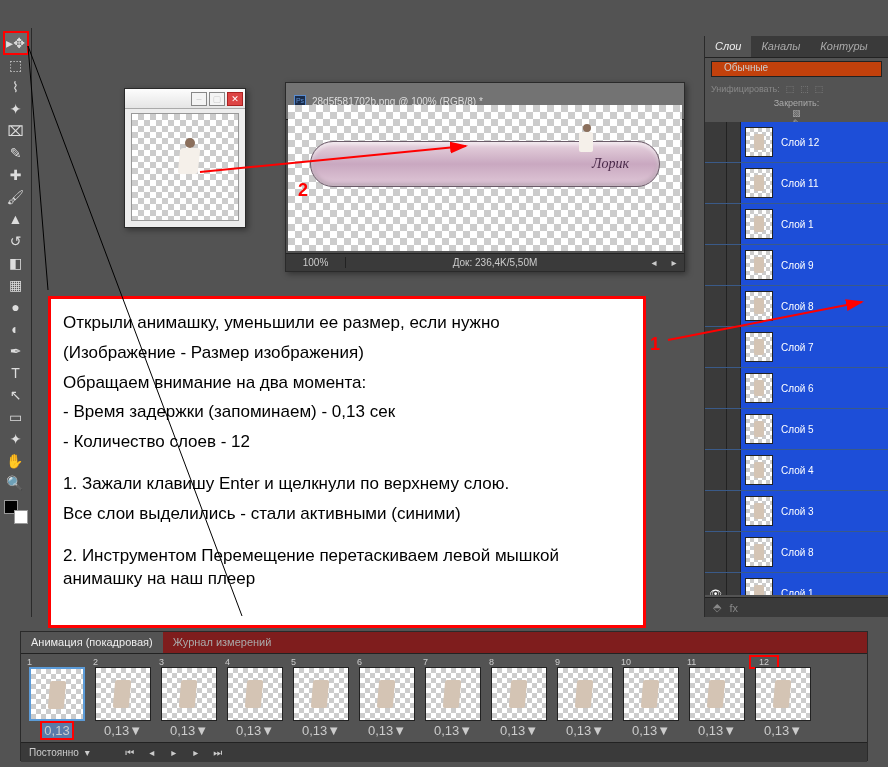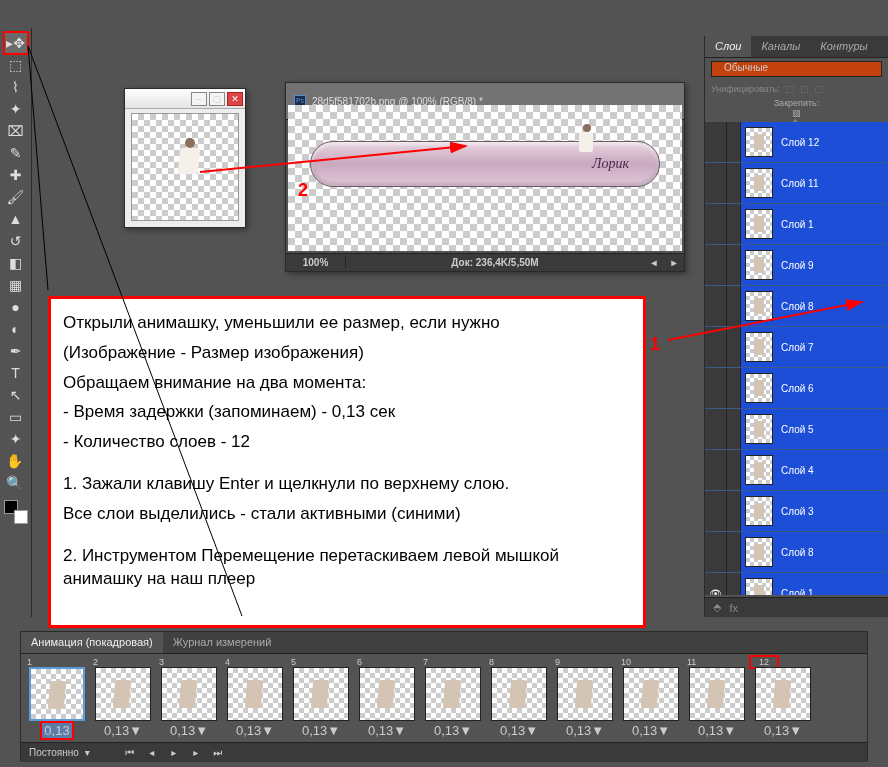--- a/index.html
+++ b/index.html
@@ -33,21 +33,21 @@
     linear-gradient(45deg,#ccc 25%,transparent 25%),linear-gradient(-45deg,#ccc 25%,transparent 25%),
     linear-gradient(45deg,transparent 75%,#ccc 75%),linear-gradient(-45deg,transparent 75%,#ccc 75%);
     background-size:14px 14px;background-position:0 0,0 7px,7px -7px,-7px 0;background-color:#fff;}
   .pill{position:absolute;top:36px;left:22px;width:350px;height:46px;border-radius:23px;
     background:linear-gradient(#e8d5e0,#c9a8c0,#e0c8d8);border:1px solid #6a5a68;
     box-shadow:inset 0 2px 4px rgba(255,255,255,.7),inset 0 -2px 4px rgba(0,0,0,.2);}
   .pill .sig{position:absolute;right:30px;top:14px;font-style:italic;font-family:cursive;color:#4a2a4a;font-size:14px;text-align:right;}
   .pilldancer{position:absolute;right:60px;top:-22px;width:30px;height:50px;}
   .pilldancer::before{content:"";position:absolute;width:8px;height:8px;border-radius:50%;background:#8b6f5c;top:4px;left:14px;}
   .pilldancer::after{content:"";position:absolute;width:14px;height:20px;background:#f5f0ea;top:12px;left:10px;border-radius:2px;}
-  .docstatus{position:absolute;bottom:0;left:0;right:0;height:18px;background:#3a3a3a;border-top:1px solid #222;display:flex;align-items:center;font-size:10px;color:#ccc;font-weight:bold;}
+  .docstatus{position:absolute;bottom:0;left:0;right:0;height:18px;background:#3a3a3a;border-top:1px solid #222;display:flex;align-items:center;font-size:10px;color:#ccc;}
   .zoom{width:60px;text-align:center;border-right:1px solid #222;}
   .docinfo{flex:1;text-align:center;}
 
   .num2{position:absolute;top:180px;left:298px;color:red;font-size:18px;font-weight:bold;}
   .num1{position:absolute;top:334px;left:650px;color:red;font-size:18px;font-weight:bold;}
 
   
   .instr{position:absolute;top:296px;left:48px;width:598px;height:332px;background:#fff;border:3px solid red;padding:12px 12px;color:#000;font-size:17px;line-height:1.4;}
   .instr p{margin-bottom:6px;}
 
@@ -67,21 +67,21 @@
   .layer .thumb{width:28px;height:30px;margin:0 4px;background-image:
     linear-gradient(45deg,#ccc 25%,transparent 25%),linear-gradient(-45deg,#ccc 25%,transparent 25%),
     linear-gradient(45deg,transparent 75%,#ccc 75%),linear-gradient(-45deg,transparent 75%,#ccc 75%);
     background-size:8px 8px;background-position:0 0,0 4px,4px -4px,-4px 0;background-color:#fff;border:1px solid #222;position:relative;}
   .layer .thumb::after{content:"";position:absolute;top:6px;left:8px;width:10px;height:16px;background:#d4c4b4;border-radius:2px;}
   .layer .lname{flex:1;padding-left:4px;}
   .pbot{position:absolute;bottom:0;left:0;right:0;height:20px;background:#3a3a3a;border-top:1px solid #222;display:flex;justify-content:flex-end;align-items:center;gap:8px;padding:0 8px;color:#888;}
 
   
   .animpanel{position:absolute;left:20px;right:20px;bottom:6px;height:130px;background:#535353;border:1px solid #2a2a2a;}
-  .atabs{display:flex;height:22px;background:#404040;border-bottom:1px solid #222;}
+  .atabs{display:flex;height:22px;background:#7f1d1d;border-bottom:1px solid #222;}
   .aframes{display:flex;height:88px;padding:3px 4px;gap:2px;overflow:hidden;}
   .frame{width:64px;display:flex;flex-direction:column;align-items:center;}
   .frame.sel .fthumb{border:2px solid #5b9bd8;}
   .fnum{align-self:flex-start;font-size:9px;color:#ccc;padding-left:2px;height:10px;}
   .fthumb{width:56px;height:54px;background-image:
     linear-gradient(45deg,#ccc 25%,transparent 25%),linear-gradient(-45deg,#ccc 25%,transparent 25%),
     linear-gradient(45deg,transparent 75%,#ccc 75%),linear-gradient(-45deg,transparent 75%,#ccc 75%);
     background-size:10px 10px;background-position:0 0,0 5px,5px -5px,-5px 0;background-color:#fff;border:1px solid #222;position:relative;}
   .fthumb::after{content:"";position:absolute;top:12px;left:18px;width:16px;height:28px;background:#d4c4b4;border-radius:2px;transform:skewX(-5deg);}
   .fdelay{font-size:13px;color:#ccc;margin-top:2px;cursor:pointer;}

